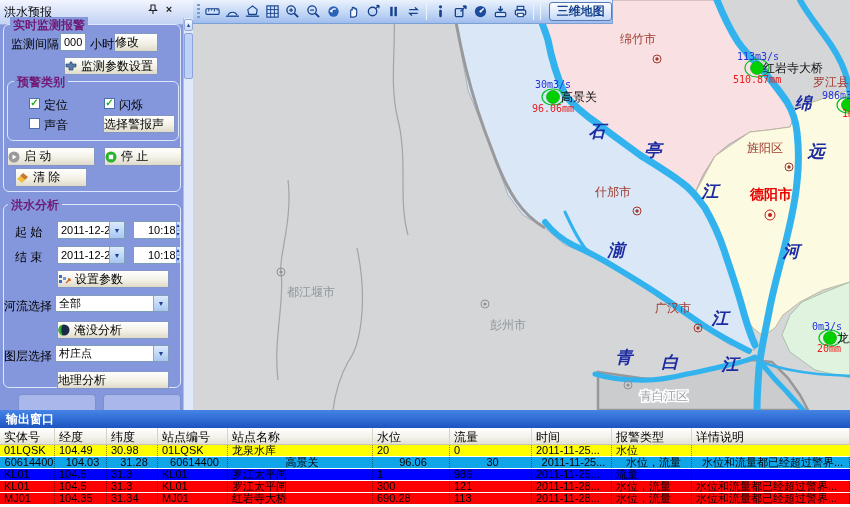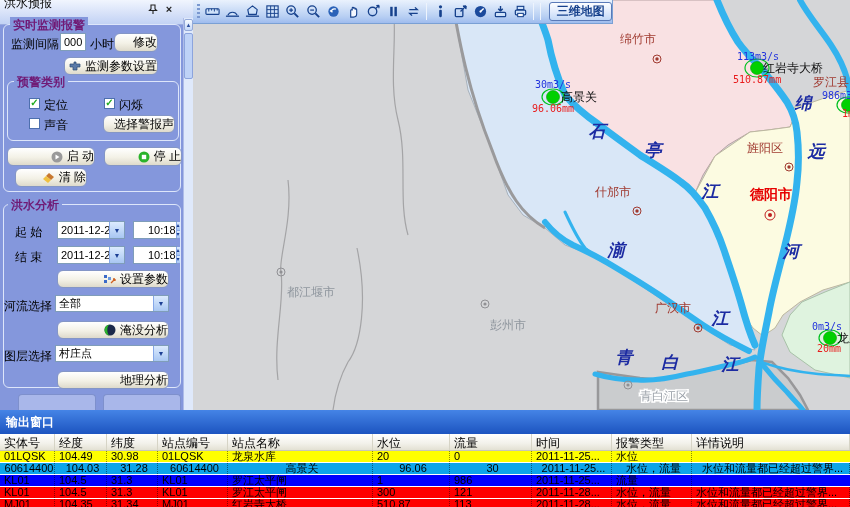--- a/index.html
+++ b/index.html
@@ -2,27 +2,27 @@
 <html><head>
 <meta charset="utf-8">
 <style>
 *{box-sizing:border-box;margin:0;padding:0}
 html,body{width:850px;height:507px;overflow:hidden}
 body{font-family:"Liberation Sans",sans-serif;font-size:12px;color:#000}
 #app{position:relative;width:850px;height:507px;background:#8497dc;overflow:hidden}
 
 
 #sidebar{position:absolute;left:0;top:0;width:193px;height:410px;background:#8497dc}
-#side-title{position:absolute;left:0;top:0;width:193px;height:18px;background:linear-gradient(180deg,#f1f5fe,#c2d2f4);border-bottom:1px solid #9aabdf;display:flex;align-items:flex-end;padding:12px 4px}
+#side-title{position:absolute;left:0;top:0;width:193px;height:18px;background:linear-gradient(180deg,#f1f5fe,#c2d2f4);border-bottom:1px solid #9aabdf;display:flex;align-items:center;padding:12px 4px}
 #side-title .t{font-size:12px;color:#000}
 #side-title .winbtn{position:absolute;top:2px;width:14px;height:14px;display:grid;place-items:center;color:#222;font-weight:bold;font-size:11px;cursor:default}
 .grp{position:absolute;border:1px solid #dde6fa;border-radius:6px}
 .grp-cap{position:absolute;top:-8px;background:#8497dc;padding:0 3px;font-size:12px;font-weight:bold;color:#701a75;white-space:nowrap}
 .slabel{position:absolute;font-size:12px;color:#000;white-space:nowrap}
-.xpbtn{position:absolute;display:flex;align-items:center;justify-content:flex-end;gap:4px;background:linear-gradient(180deg,#ffffff,#f3f1e6 55%,#dedacb);border:1px solid #8496c6;border-radius:6px;font-size:12px;color:#000;cursor:default;white-space:nowrap}
+.xpbtn{position:absolute;display:flex;align-items:center;justify-content:flex-start;gap:4px;background:linear-gradient(180deg,#ffffff,#f3f1e6 55%,#dedacb);border:1px solid #8496c6;border-radius:0;font-size:12px;color:#000;cursor:default;white-space:nowrap}
 .xpinput{position:absolute;background:#fff;border:1px solid #7f9db9;font-size:11px;padding:1px 3px;font-family:"Liberation Sans",sans-serif}
 .combo{position:absolute;background:#fff;border:1px solid #7f9db9;display:flex;align-items:center}
 .combo .combo-val{flex:1;font-size:11px;padding-left:3px;white-space:nowrap;overflow:hidden}
 .combo .combo-arrow{width:15px;align-self:stretch;background:linear-gradient(180deg,#dcebfe,#a8c6f2);border-left:1px solid #86a8e8;color:#1c3f94;font-size:7px;display:grid;place-items:center}
 .spin{position:absolute;background:#fff;border:1px solid #7f9db9;display:flex;align-items:center}
 .spin .spin-val{flex:1;font-size:11px;padding-left:14px;white-space:nowrap}
 .spin .spin-btns{width:11px;align-self:stretch;display:flex;flex-direction:column;border-left:1px solid #86a8e8}
 .spin .spin-btns i{flex:1;font-style:normal;font-size:6px;line-height:7px;text-align:center;color:#1c3f94;background:linear-gradient(180deg,#dcebfe,#a8c6f2)}
 .spin .spin-btns i:first-child{border-bottom:1px solid #86a8e8}
 .cb{position:absolute;width:11px;height:11px;background:#fff;border:1px solid #4d6fae;display:grid;place-items:center}
@@ -47,21 +47,21 @@
 
 #toolbar{position:absolute;left:0;top:0;width:420px;height:24px;background:linear-gradient(180deg,#eaf2fd,#b9d0f3 70%,#9fbcee);border-bottom:1px solid #7aa0d4;border-right:1px solid #7aa0d4;display:flex;align-items:center;gap:2px;padding-left:4px}
 .grip{width:3px;height:16px;background:repeating-linear-gradient(180deg,#7a98d0 0 2px,transparent 2px 4px);margin-right:2px}
 .tbicon{width:19px;height:19px;display:grid;place-items:center;border-radius:2px}
 .tbicon svg{display:block}
 .tbsep{width:1px;height:17px;background:#8fa9da;border-right:1px solid #eef4fd;margin:0 2px}
 #btn-3d{position:static;width:66px;height:19px;margin-left:4px;font-weight:bold;color:#16418c;background:linear-gradient(180deg,#fdfeff,#dfeafc 55%,#c2d8f6);border:1px solid #5a7ab8;border-radius:3px;display:flex;align-items:center;justify-content:center;font-size:12px}
 
 
 #output{position:absolute;left:0;top:410px;width:850px;height:97px;background:#fff}
-#out-title{height:24px;background:linear-gradient(180deg,#4584e6,#1c54c0);color:#fff;font-weight:bold;display:flex;align-items:center;padding-left:6px;font-size:12px}
+#out-title{height:18px;background:linear-gradient(180deg,#4584e6,#1c54c0);color:#fff;font-weight:bold;display:flex;align-items:center;padding-left:6px;font-size:12px}
 .orow{display:grid;grid-template-columns:55px 52px 51px 70px 145px 77px 82px 80px 80px 158px}
 #out-head{height:17px;background:linear-gradient(180deg,#ffffff,#f2f1ea 60%,#e3e1d3);border-bottom:1px solid #c8c6b8}
 #out-head .hc{font-size:12px;padding:1px 0 0 4px;border-right:1px solid #d6d4c6;white-space:nowrap;overflow:hidden}
 .drow{height:12px;border-bottom:1px solid #fff}
 .drow .dc{font-size:11px;line-height:11px;padding-left:4px;border-right:1px dotted rgba(0,0,0,.45);white-space:nowrap;overflow:hidden}
 #out-fill{height:2px}
 </style>
 </head>
 <body>
 
@@ -475,21 +475,21 @@
         <span class="dc">2011-11-28...</span>
         <span class="dc">水位，流量</span>
         <span class="dc">水位和流量都已经超过警界...</span>
     </div>
     <div class="orow drow" style="background-color: rgb(255, 0, 0);">
       <span class="dc">MJ01</span>
         <span class="dc">104.35</span>
         <span class="dc">31.34</span>
         <span class="dc">MJ01</span>
         <span class="dc">红岩寺大桥</span>
-        <span class="dc">510.87</span>
+        <span class="dc">690.28</span>
         <span class="dc">113</span>
         <span class="dc">2011-11-28...</span>
         <span class="dc">水位，流量</span>
         <span class="dc">水位和流量都已经超过警界...</span>
     </div>
     <div id="out-fill"></div>
   </section>
 </div>
 
 </body></html>

